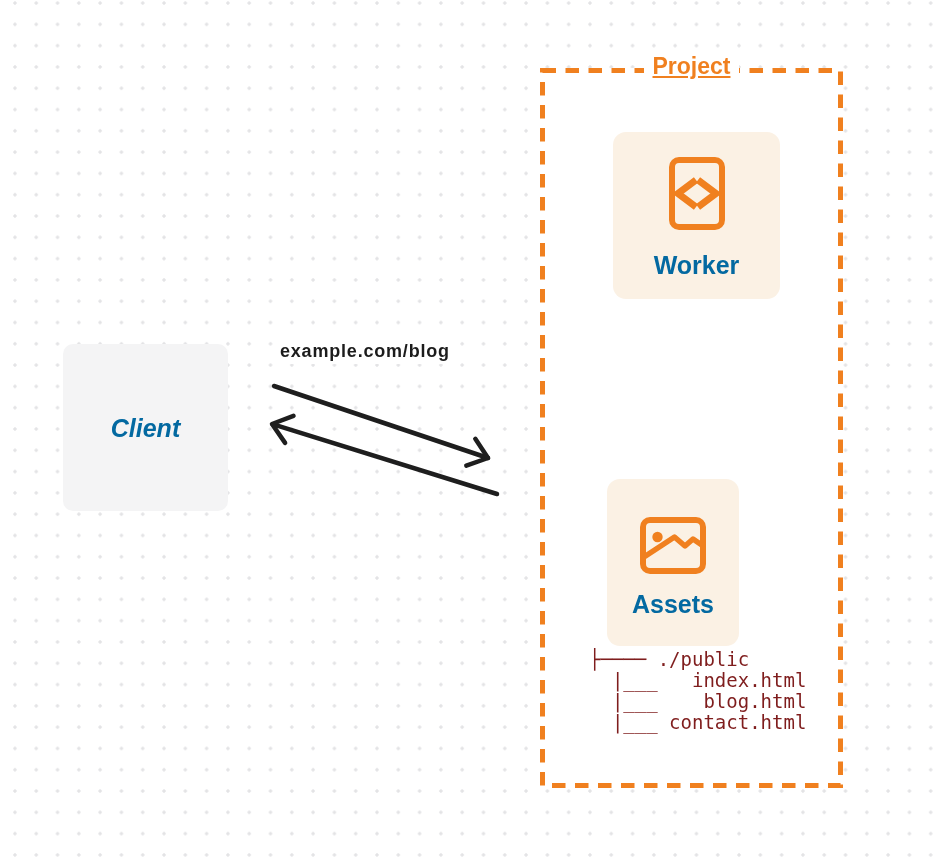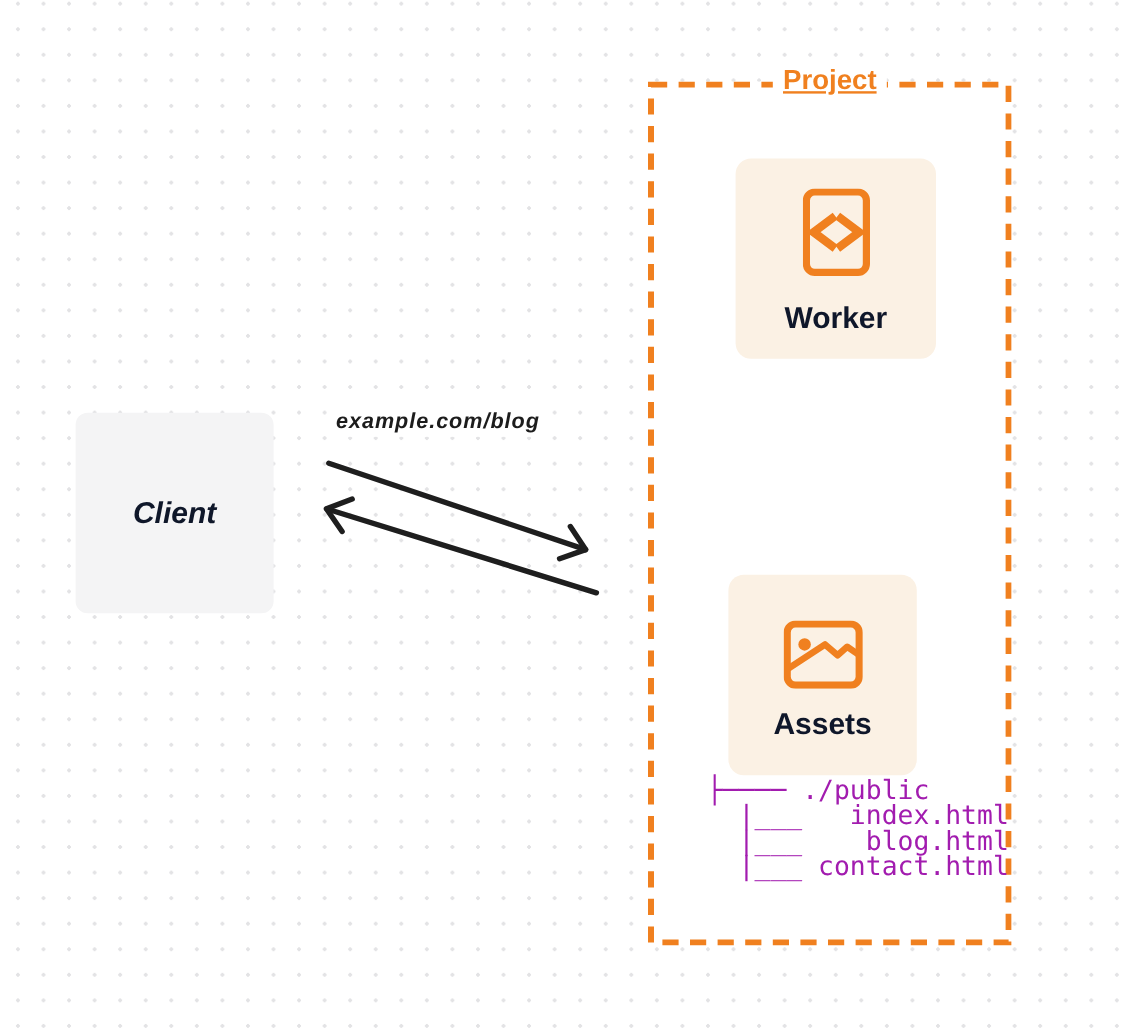--- a/index.html
+++ b/index.html
@@ -27,39 +27,38 @@
   .url-label {
     position: absolute;
     left: 276px; top: 339px;
     font-size: 18px;
     font-weight: bold;
     letter-spacing: 0.8px;
     color: #1c1c1c;
     background: #ffffff;
     padding: 2px 4px;
     white-space: nowrap;
-    font-style: italic;
   }
 
   .client-box {
     position: absolute;
     left: 63px; top: 344px;
     width: 165px; height: 167px;
     background: #f4f4f5;
     border-radius: 10px;
     display: flex;
     align-items: center;
     justify-content: center;
     font-style: italic;
   }
 
   .box-label {
     font-size: 25px;
     font-weight: bold;
-    color: #0f172a;
+    color: #0369a1;
     line-height: 28px;
   }
 
   .project {
     position: absolute;
     left: 540px; top: 68px;
     width: 303px; height: 720px;
     background: #ffffff;
   }
 
@@ -87,35 +86,35 @@
   .card {
     position: absolute;
     background: #fbf1e4;
     border-radius: 13px;
     display: flex;
     flex-direction: column;
     align-items: center;
   }
 
   .card.worker { left: 73px; top: 64px;  width: 167px; height: 167px; }
-  .card.assets { left: 67px; top: 411px; width: 157px; height: 167px; }
+  .card.assets { left: 67px; top: 411px; width: 132px; height: 167px; }
 
   .card.worker .icon { margin-top: 25px; }
   .card.worker .box-label { margin-top: 21px; }
   .card.assets .icon { margin-top: 38px; }
   .card.assets .box-label { margin-top: 16px; }
 
   pre.tree {
     position: absolute;
     left: 49px; top: 581px;
     margin: 0;
     font-family: "DejaVu Sans Mono", "Liberation Mono", monospace;
-    font-size: 22px;
+    font-size: 19px;
     line-height: 21px;
-    color: #a21caf;
+    color: #7f1d1d;
   }
 </style>
 </head>
 <body>
 
 <div class="stage">
 
   <svg class="overlay" viewBox="0 0 938 860">
     <g stroke="#1e1e1e" stroke-width="4.5" fill="none" stroke-linecap="round" stroke-linejoin="round">
       <line x1="274" y1="386" x2="488" y2="458"></line>

